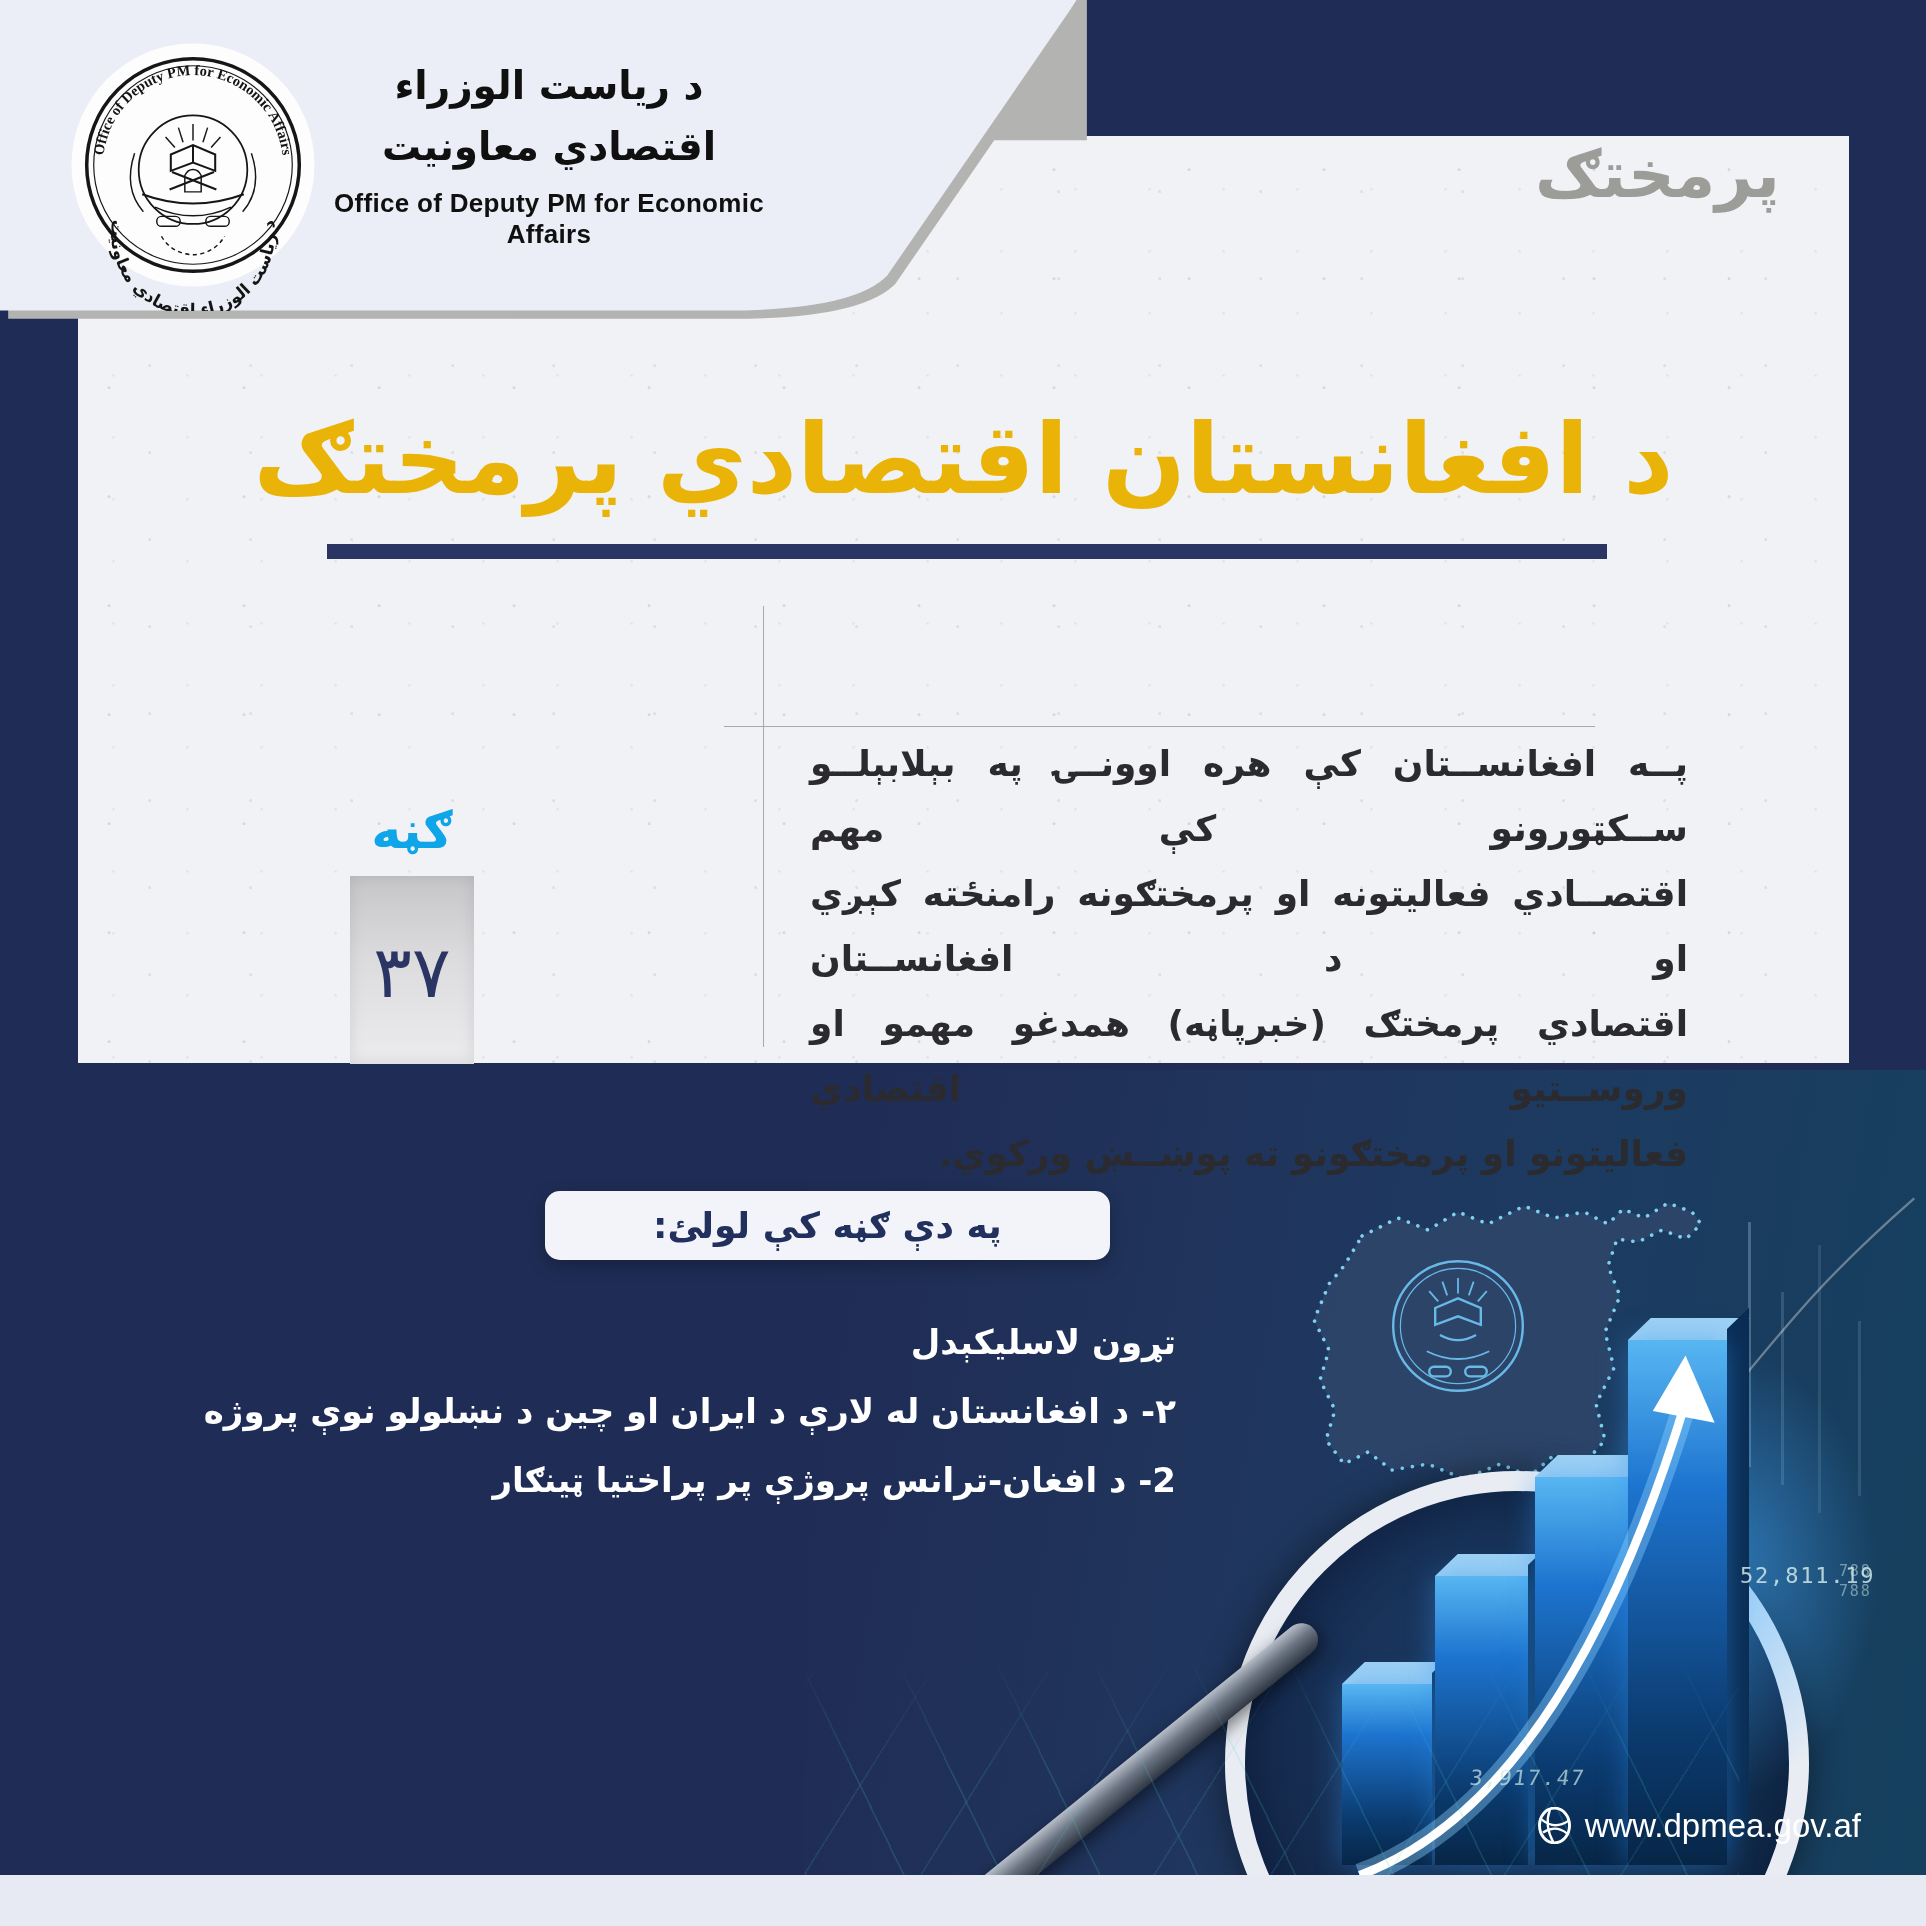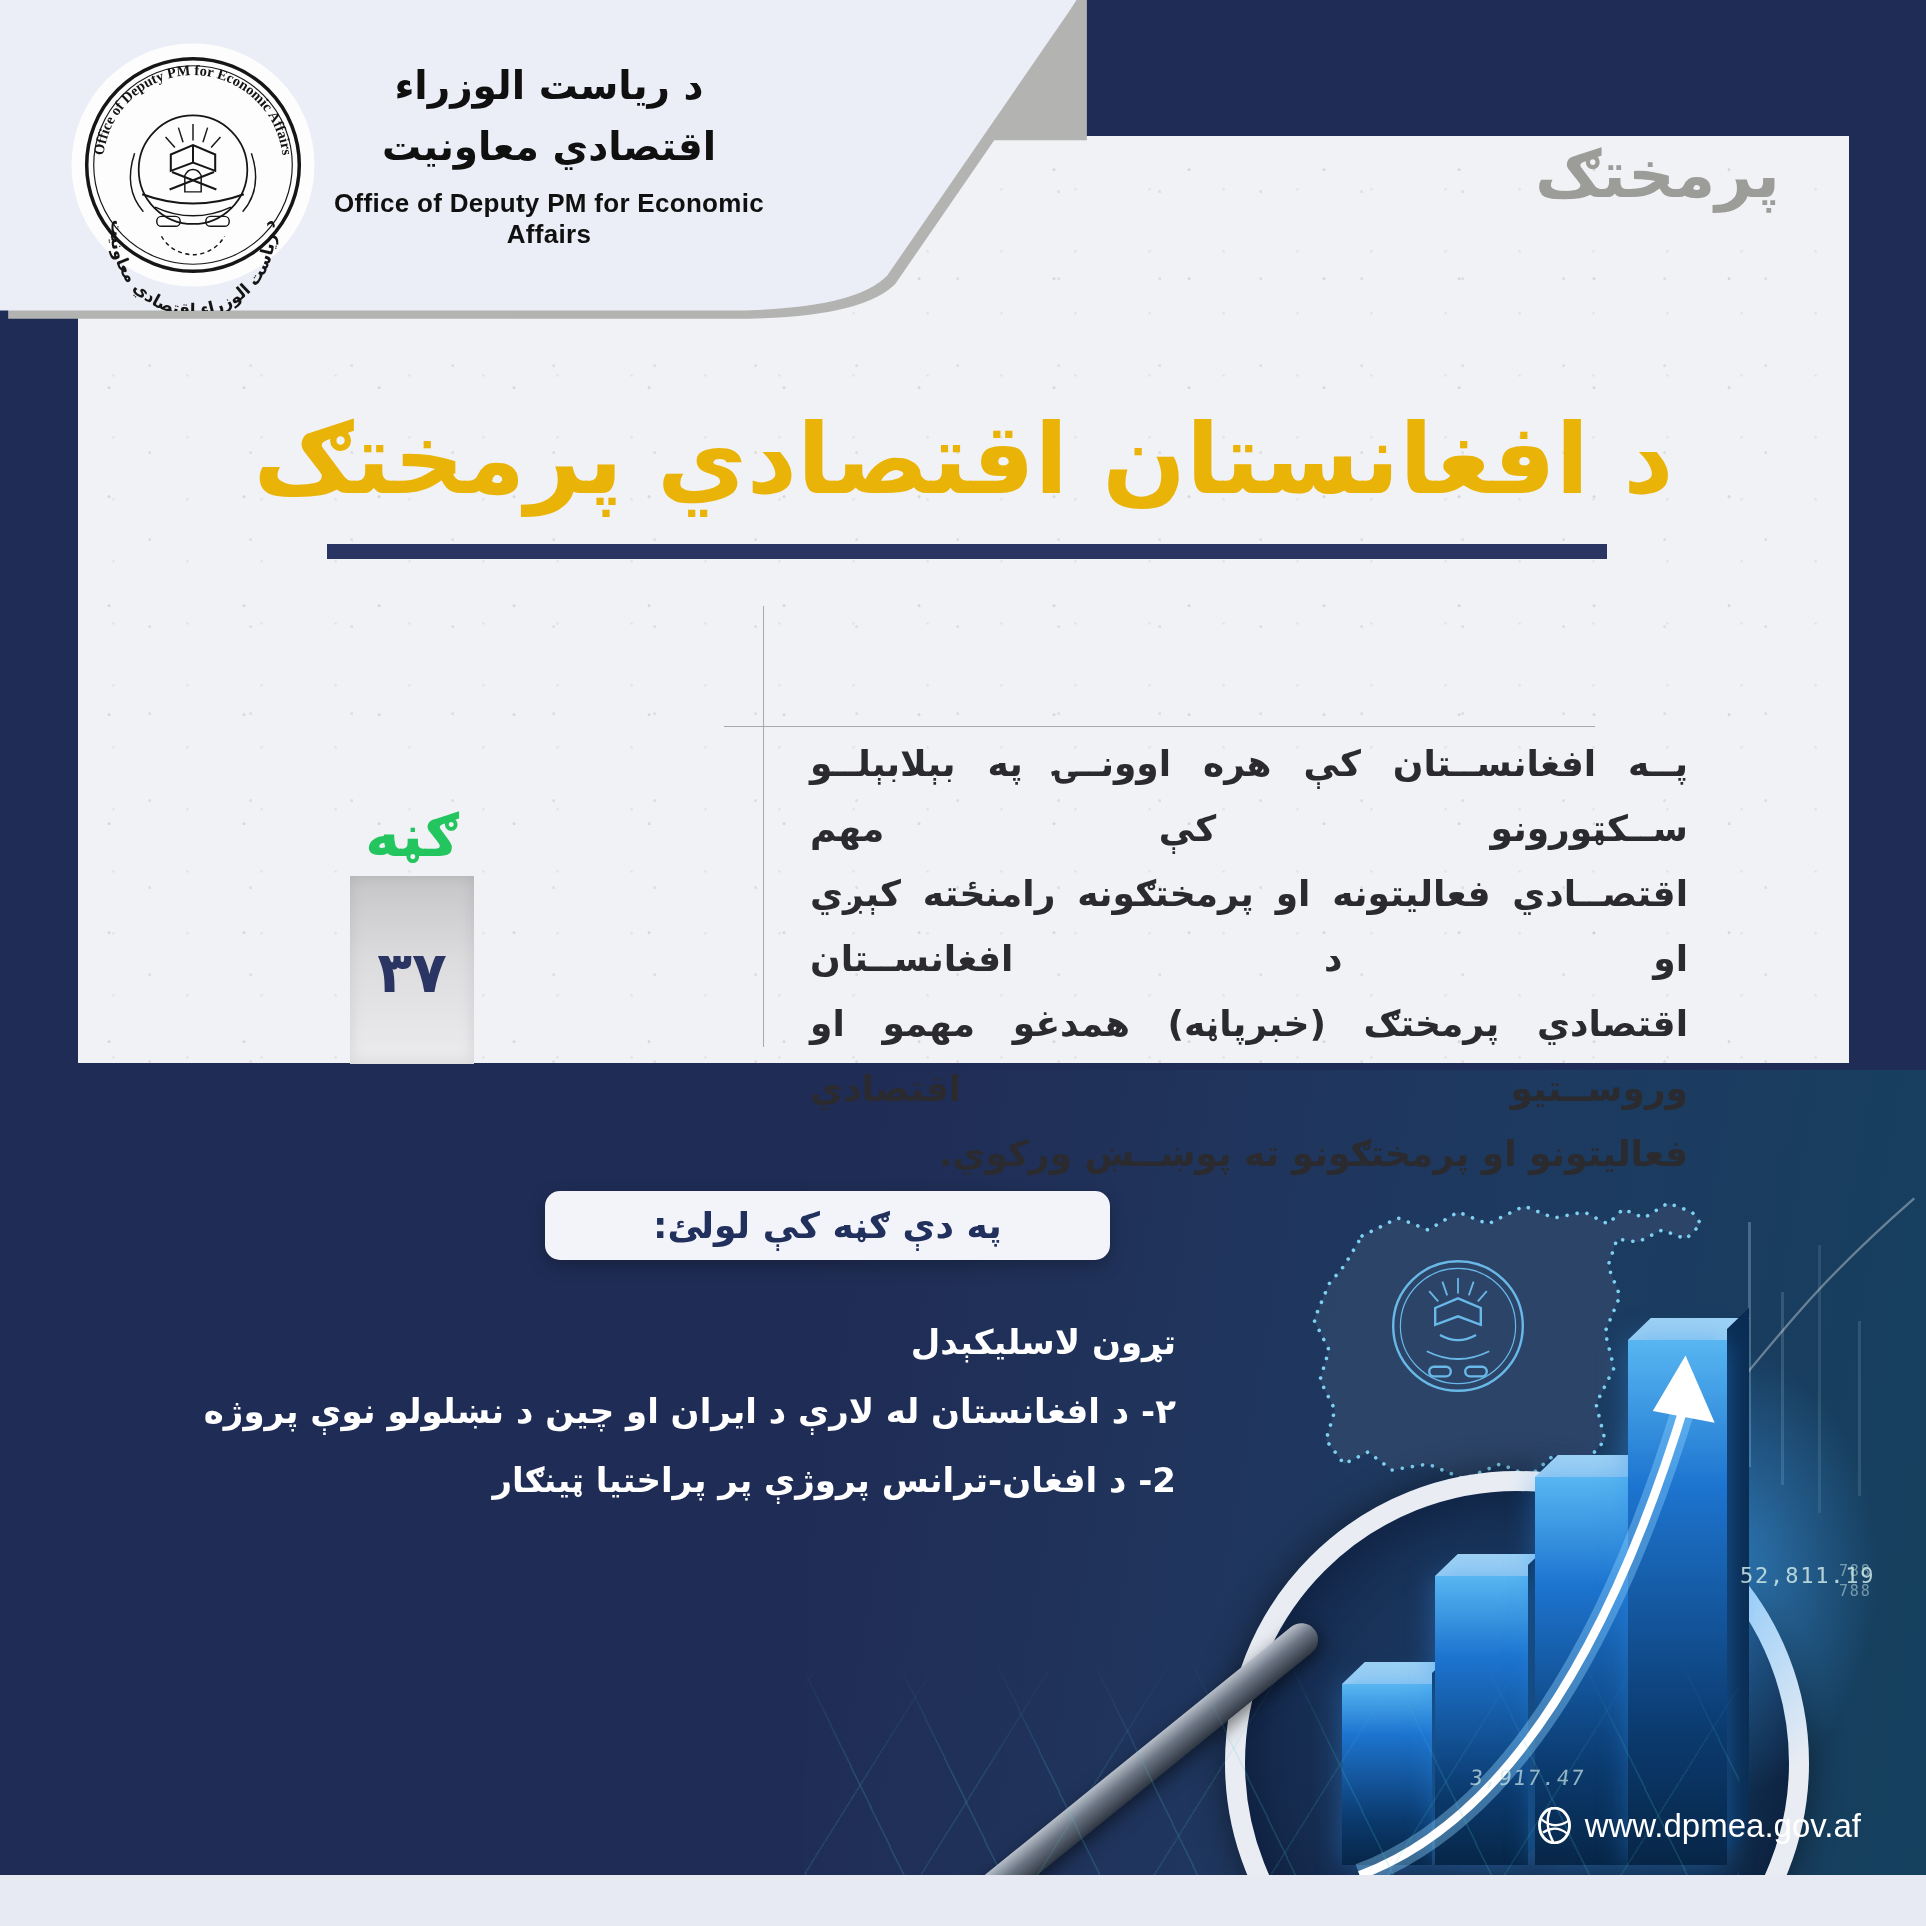--- a/index.html
+++ b/index.html
@@ -26,26 +26,26 @@
   #newsletterTag{top:137px;right:146px;font-size:65px;font-weight:bold;color:#9c9c99;direction:rtl;}
 
   
   #mainTitle{left:78px;width:1771px;top:402px;text-align:center;direction:rtl;
     font-size:98px;font-weight:bold;color:#eab308;}
   #titleRule{left:327px;top:544px;width:1280px;height:14.6px;background:#2b3564;}
   #cropV{left:763px;top:606px;width:1.2px;height:441px;background:#a8a8a6;}
   #cropH{left:724px;top:726px;width:871px;height:1.2px;background:#a8a8a6;}
 
   #issueLabel{left:334px;top:801px;width:156px;text-align:center;direction:rtl;
-    font-size:59px;font-weight:bold;color:#22c55e;}
+    font-size:51px;font-weight:bold;color:#0ea5e9;}
   #issueTab{left:350px;top:876px;width:124px;height:188px;
     background:linear-gradient(180deg,#c6c6c8 0%,#dcdcde 45%,#ececee 100%);
     box-shadow:inset 0 0 16.3px rgba(0,0,0,.10);}
   #issueNumber{width:100%;height:100%;display:flex;align-items:center;justify-content:center;
-    font-size:57px;font-weight:bold;color:#2b3564;padding-top:3.5px;box-sizing:border-box;}
+    font-size:72px;font-weight:normal;color:#2b3564;padding-top:3.5px;box-sizing:border-box;}
 
   
   #intro{right:238px;top:731px;width:878px;direction:rtl;color:#2b2b2f;
     font-size:36px;font-weight:bold;line-height:65px;}
   .introLine{text-align:justify;text-align-last:justify;}
   .introLine.last{text-align:right;text-align-last:right;}
 
   
   #photo{left:805px;top:1070px;width:1121px;height:805px;overflow:hidden;
     background:linear-gradient(100deg,rgba(31,44,85,0) 0%,rgba(32,48,88,.6) 14%,#20345c 34%,#1d3a60 60%,#15405e 100%);}

